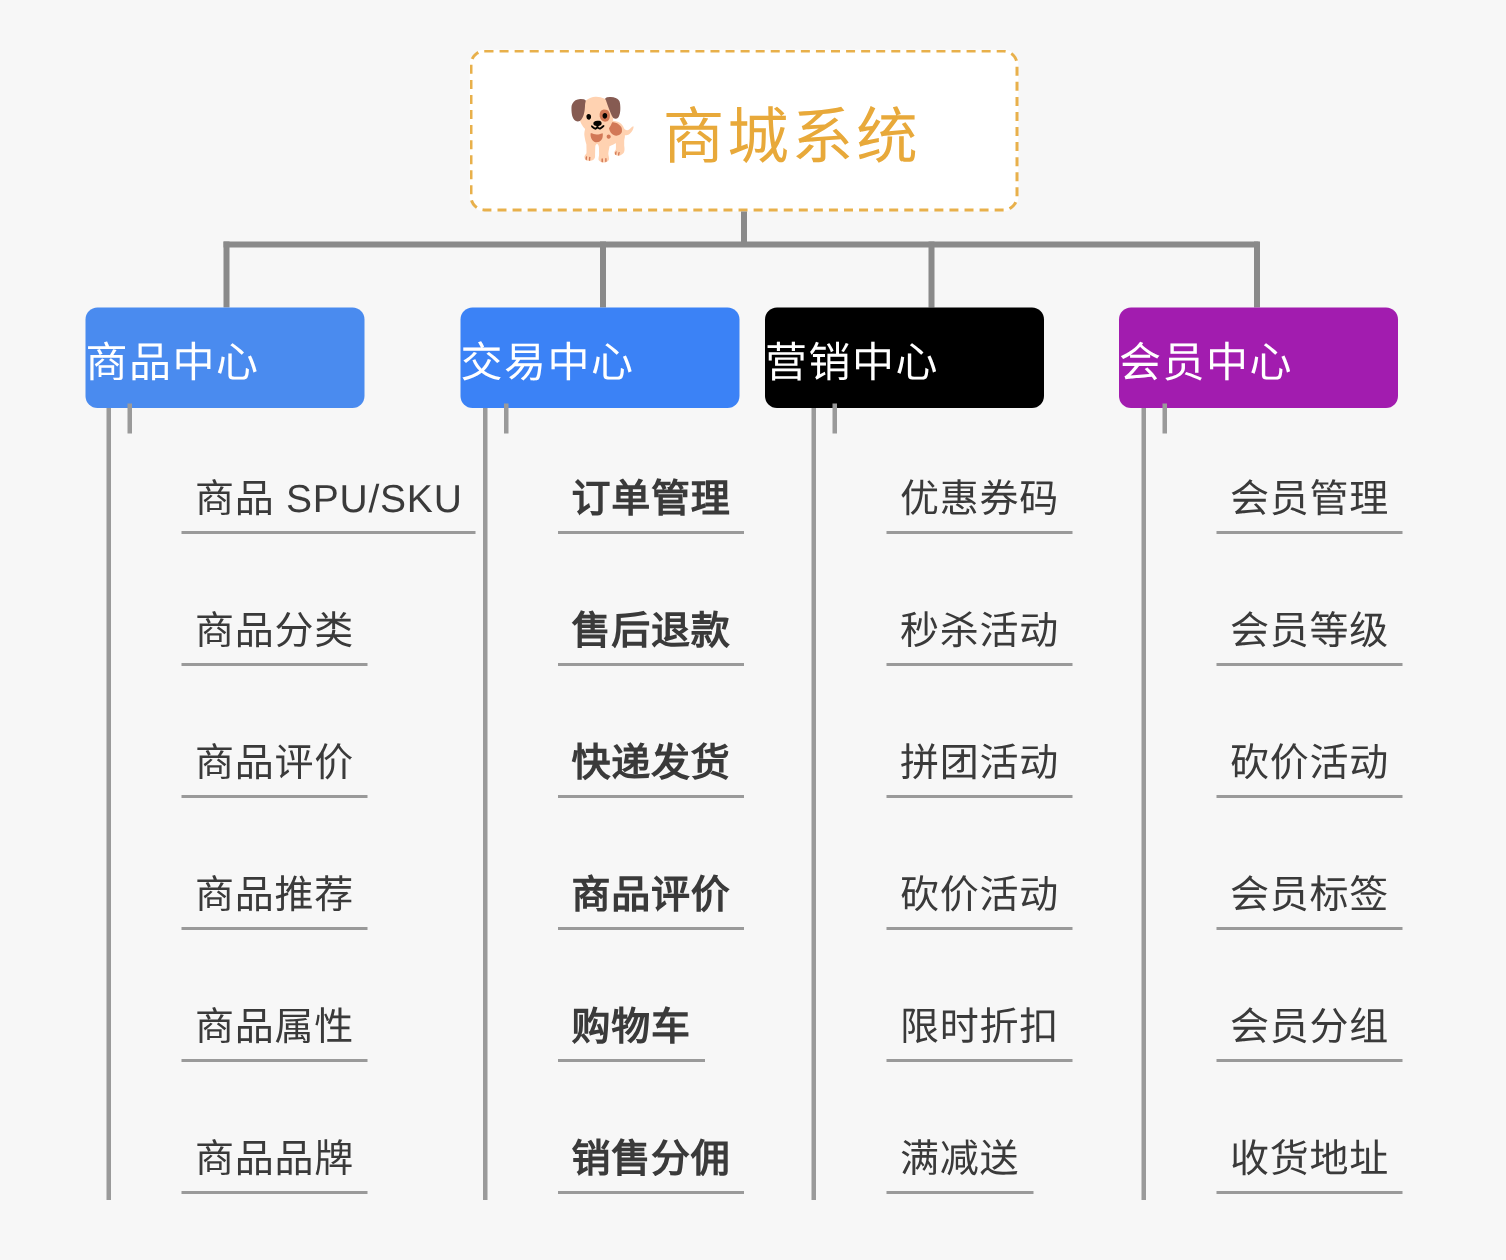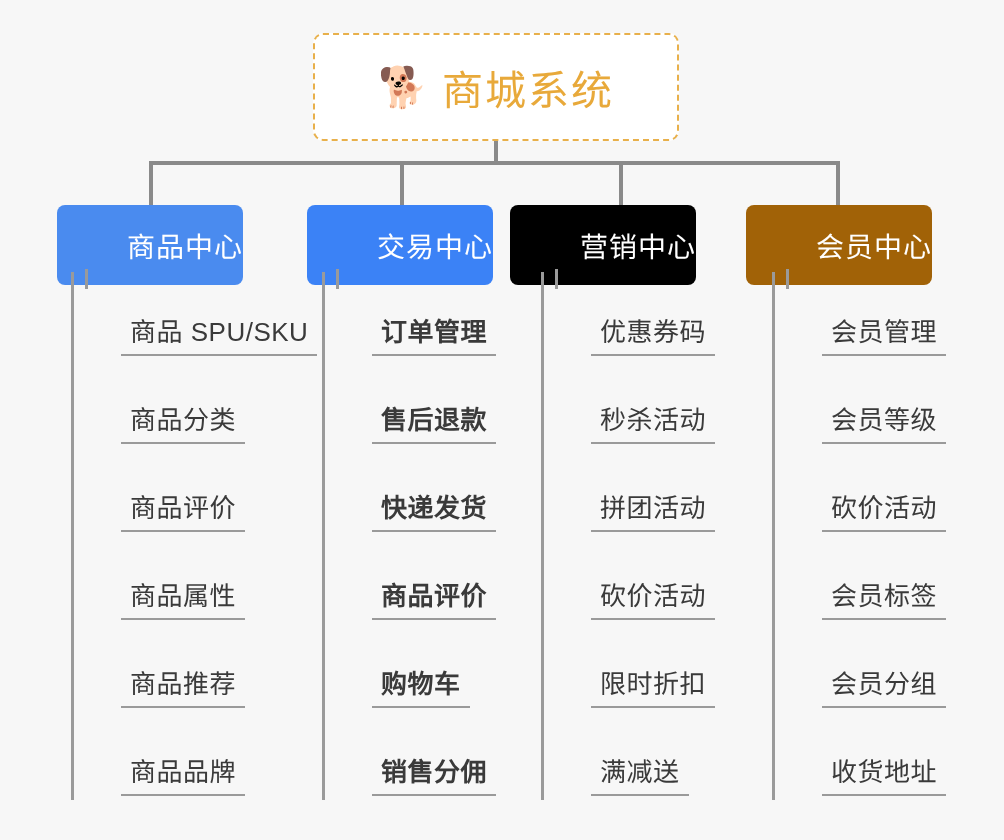--- a/index.html
+++ b/index.html
@@ -70,26 +70,26 @@
     top: 161px;
     width: 4px;
     height: 44px;
   }
 
   
   .cat-header {
     position: absolute;
     top: 205px;
     width: 186px;
-    height: 80px;
+    height: 67px;
     box-sizing: border-box;
     border-radius: 8px;
     display: flex;
     align-items: center;
-    justify-content: flex-end;
+    justify-content: flex-start;
     color: #ffffff;
     font-size: 28px;
     letter-spacing: 1px;
     white-space: nowrap;
   }
 
   
   .leaf-column {
     position: absolute;
     top: 272px;
@@ -153,24 +153,24 @@
         <div class="leaf-item">
           <span class="leaf-label">商品 SPU/SKU</span>
         </div>
         <div class="leaf-item">
           <span class="leaf-label">商品分类</span>
         </div>
         <div class="leaf-item">
           <span class="leaf-label">商品评价</span>
         </div>
         <div class="leaf-item">
+          <span class="leaf-label">商品推荐</span>
+        </div>
+        <div class="leaf-item">
           <span class="leaf-label">商品属性</span>
-        </div>
-        <div class="leaf-item">
-          <span class="leaf-label">商品推荐</span>
         </div>
         <div class="leaf-item">
           <span class="leaf-label">商品品牌</span>
         </div>
       </div>
       <div class="conn conn-drop" style="left: 400px;"></div>
       <div class="cat-header" style="left: 307px; background: #3b82f6;">
         <span>交易中心</span>
       </div>
       <div class="leaf-column" style="left: 322px; font-weight: bold;">
@@ -215,24 +215,24 @@
           <span class="leaf-label">砍价活动</span>
         </div>
         <div class="leaf-item">
           <span class="leaf-label">限时折扣</span>
         </div>
         <div class="leaf-item">
           <span class="leaf-label">满减送</span>
         </div>
       </div>
       <div class="conn conn-drop" style="left: 836px;"></div>
-      <div class="cat-header" style="left: 746px; background: #a16207;">
+      <div class="cat-header" style="left: 746px; background: #a21caf;">
         <span>会员中心</span>
       </div>
-      <div class="leaf-column" style="left: 761px; margin-left: 11px;">
+      <div class="leaf-column" style="left: 761px;">
         <div class="leaf-stem"></div>
         <div class="leaf-spine"></div>
         <div class="leaf-item">
           <span class="leaf-label">会员管理</span>
         </div>
         <div class="leaf-item">
           <span class="leaf-label">会员等级</span>
         </div>
         <div class="leaf-item">
           <span class="leaf-label">砍价活动</span>

